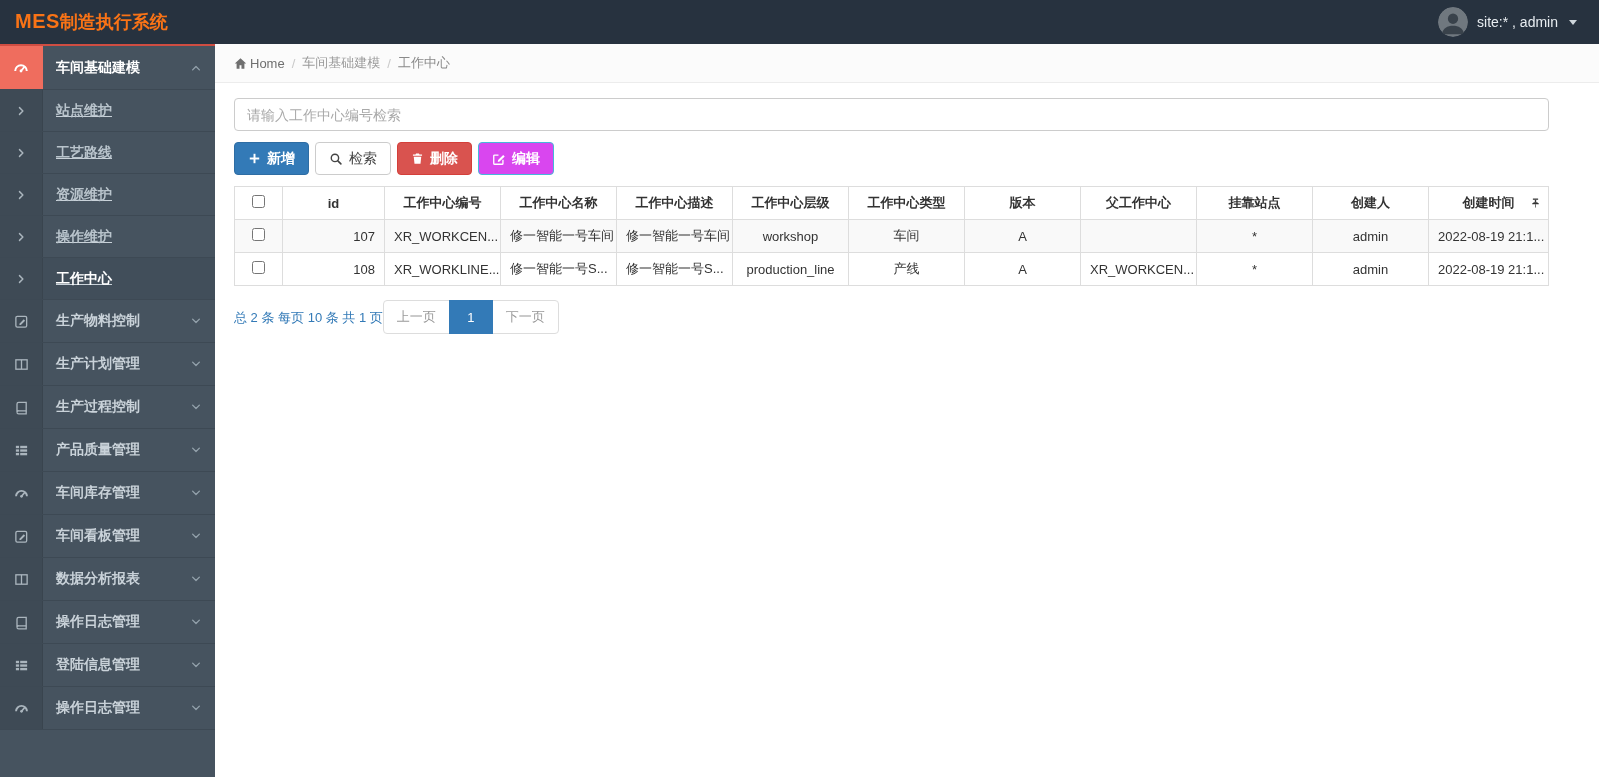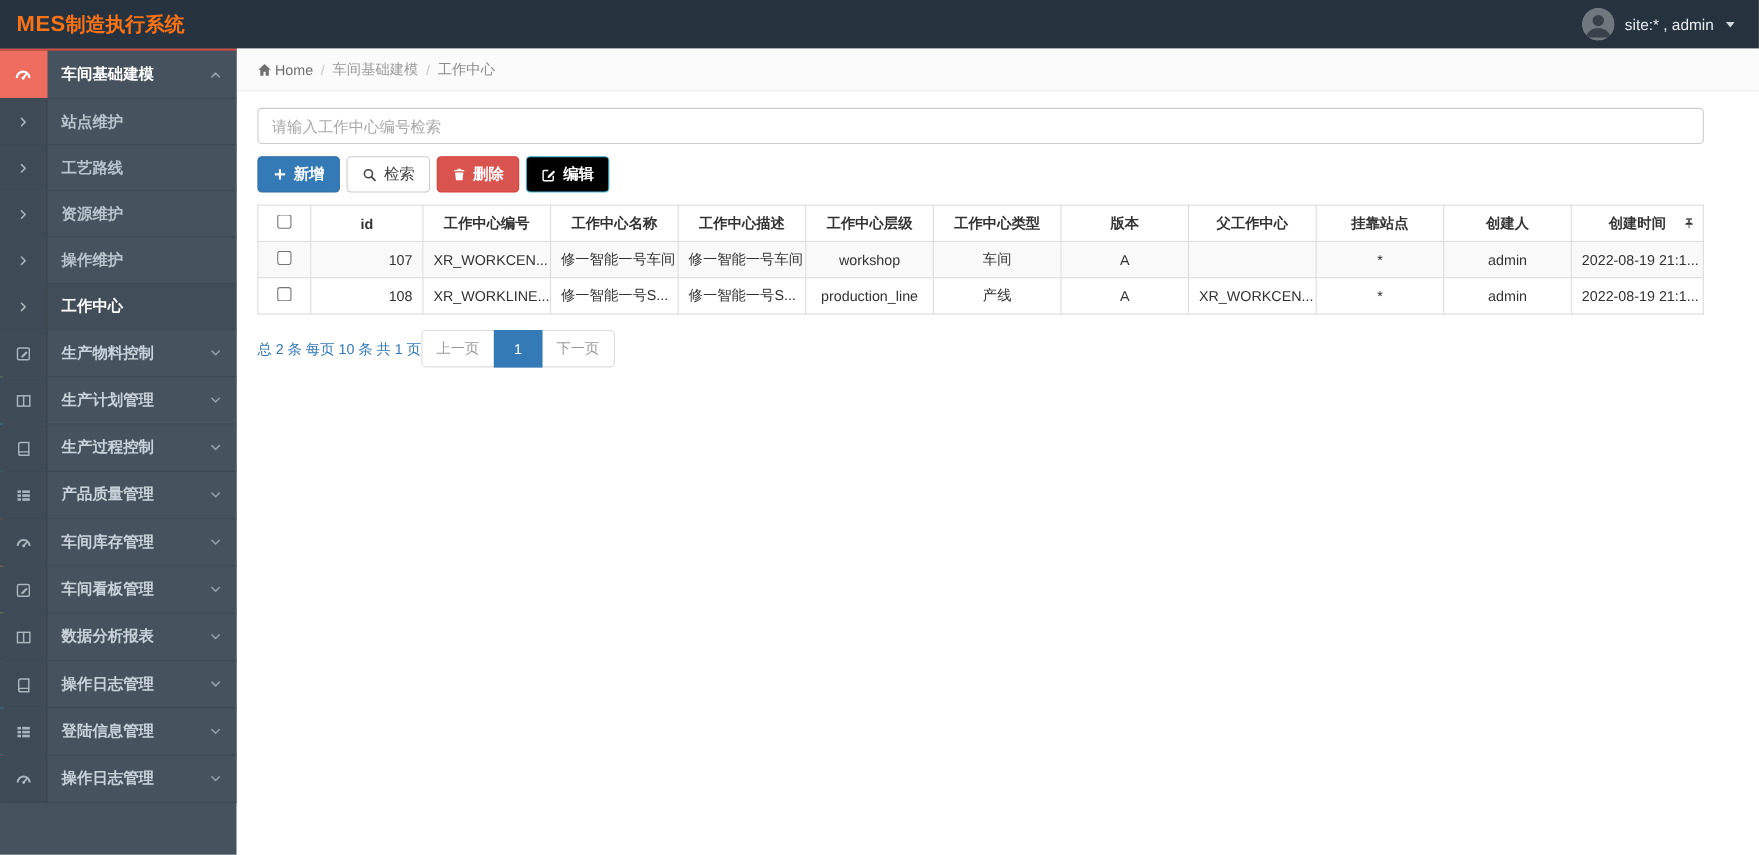--- a/index.html
+++ b/index.html
@@ -27,21 +27,21 @@
     cursor:pointer; background:#46535f; }
   .mi-iconbox { width:43px; flex:0 0 43px; display:flex; align-items:center; justify-content:center;
     background:#3e4a55; border-right:1px solid #39444e; color:#aab5bd; position:relative; }
   .mi-label { flex:1; display:flex; align-items:center; padding-left:13px; }
   .mi-arrow { display:flex; align-items:center; padding-right:13px; color:#93a1ab; }
   .accent-strip { position:absolute; left:0; top:0; bottom:0; width:3px; }
 
   .menu-item.active-parent { border-top:2px solid #cf4d42; height:46px; color:#fff; }
   .menu-item.active-parent .mi-iconbox { background:#ef6d5e; color:#fff; border-right-color:#ef6d5e; }
 
-  .submenu-item { height:42px; font-weight:bold; }
+  .submenu-item { height:42px; font-weight:bold;text-decoration:underline; }
   .submenu-item .mi-iconbox { background:#3e4a55; }
   .submenu-item .mi-label { color:#b9c4cc; }
   .submenu-item.active .mi-label { color:#ffffff; }
   .submenu-item.active { background:#414e5a; }
 
   
   .main { position:absolute; top:44px; left:215px; width:1384px; height:733px; background:#fff; }
   .breadcrumb { height:39px; display:flex; align-items:center; gap:7px; padding:0 19px;
     background:#fbfbfb; border-bottom:1px solid #ececec; font-size:13px; color:#9a9a9a; }
   .breadcrumb .home { display:flex; align-items:center; gap:3px; color:#6f6f6f; cursor:pointer; }
@@ -55,21 +55,21 @@
     padding:0 12px; font-size:14px; color:#555; outline:none; background:#fff; }
   .search-input::placeholder { color:#a9a9a9; }
 
   .toolbar { margin-top:11px; display:flex; gap:6px; }
   .btn { height:33px; padding:0 13px; border-radius:4px; font-size:14px; font-weight:bold;
     display:inline-flex; align-items:center; gap:6px; cursor:pointer;
     border:1px solid transparent; background:#fff; }
   .btn-primary { background:#337ab7; border-color:#2e6da4; color:#fff; }
   .btn-default { background:#fff; border-color:#ccc; color:#444; font-weight:normal; }
   .btn-danger  { background:#d9534f; border-color:#d43f3a; color:#fff; }
-  .btn-info    { background:#000000; border-color:#46b8da; color:#fff;align-items:center; }
+  .btn-info    { background:#d946ef; border-color:#46b8da; color:#fff;align-items:center; }
 
   .table-wrap { margin-top:11px;border-radius:23px; }
   table { width:100%; border-collapse:collapse; table-layout:fixed; font-size:13px; color:#333;
     background:#fff; }
   th, td { border:1px solid #ddd; height:33px; padding:4px 9px; text-align:center;
     overflow:hidden; white-space:nowrap; }
   th { font-weight:bold; position:relative; }
   tbody tr:nth-child(odd) { background:#f9f9f9; }
   td.al-r { text-align:right; }
   td.al-l { text-align:left; }

